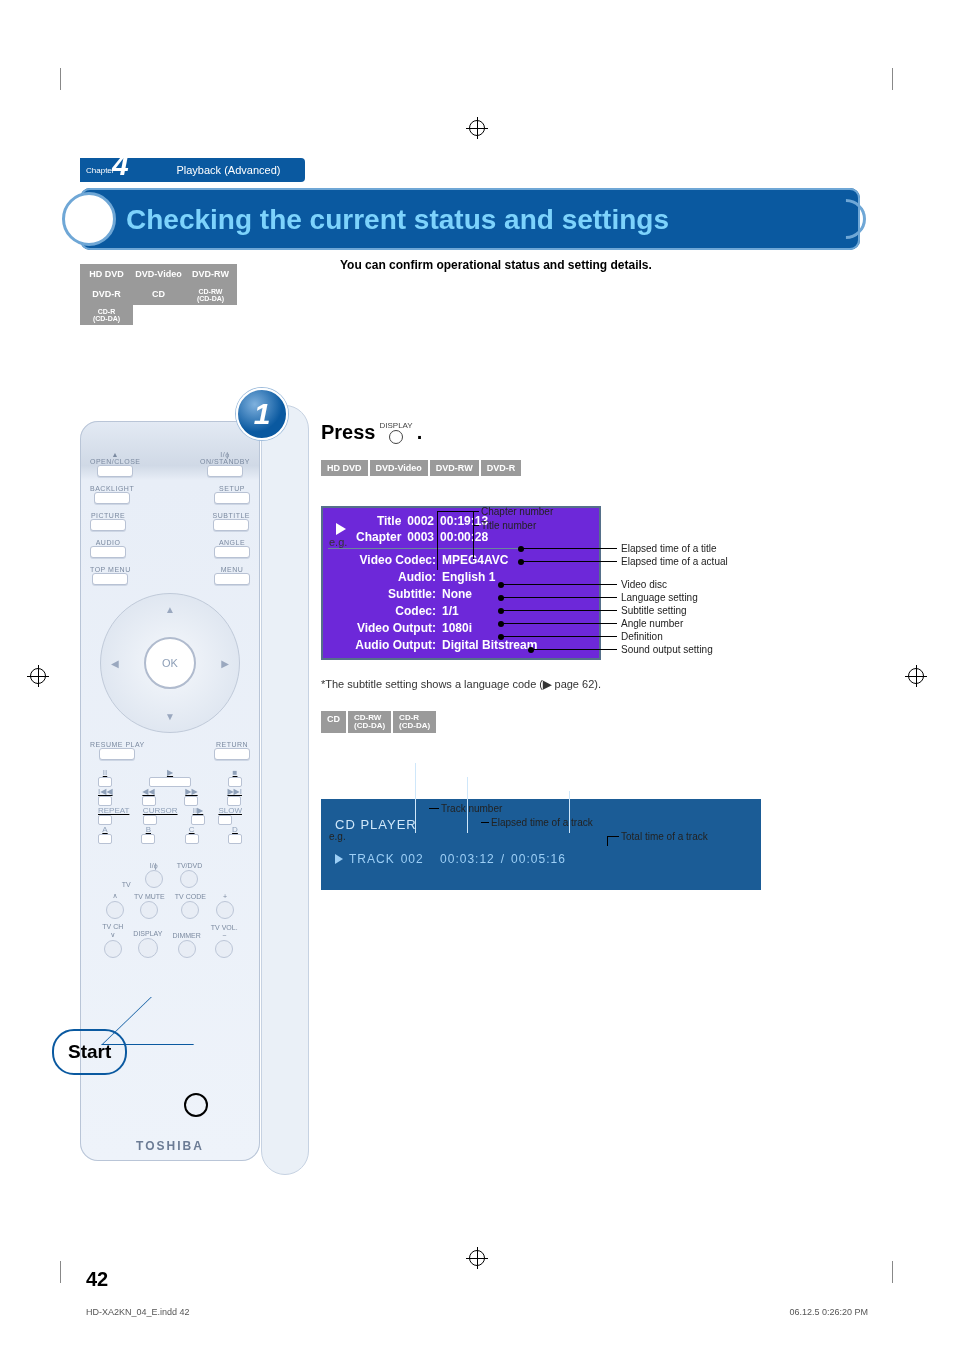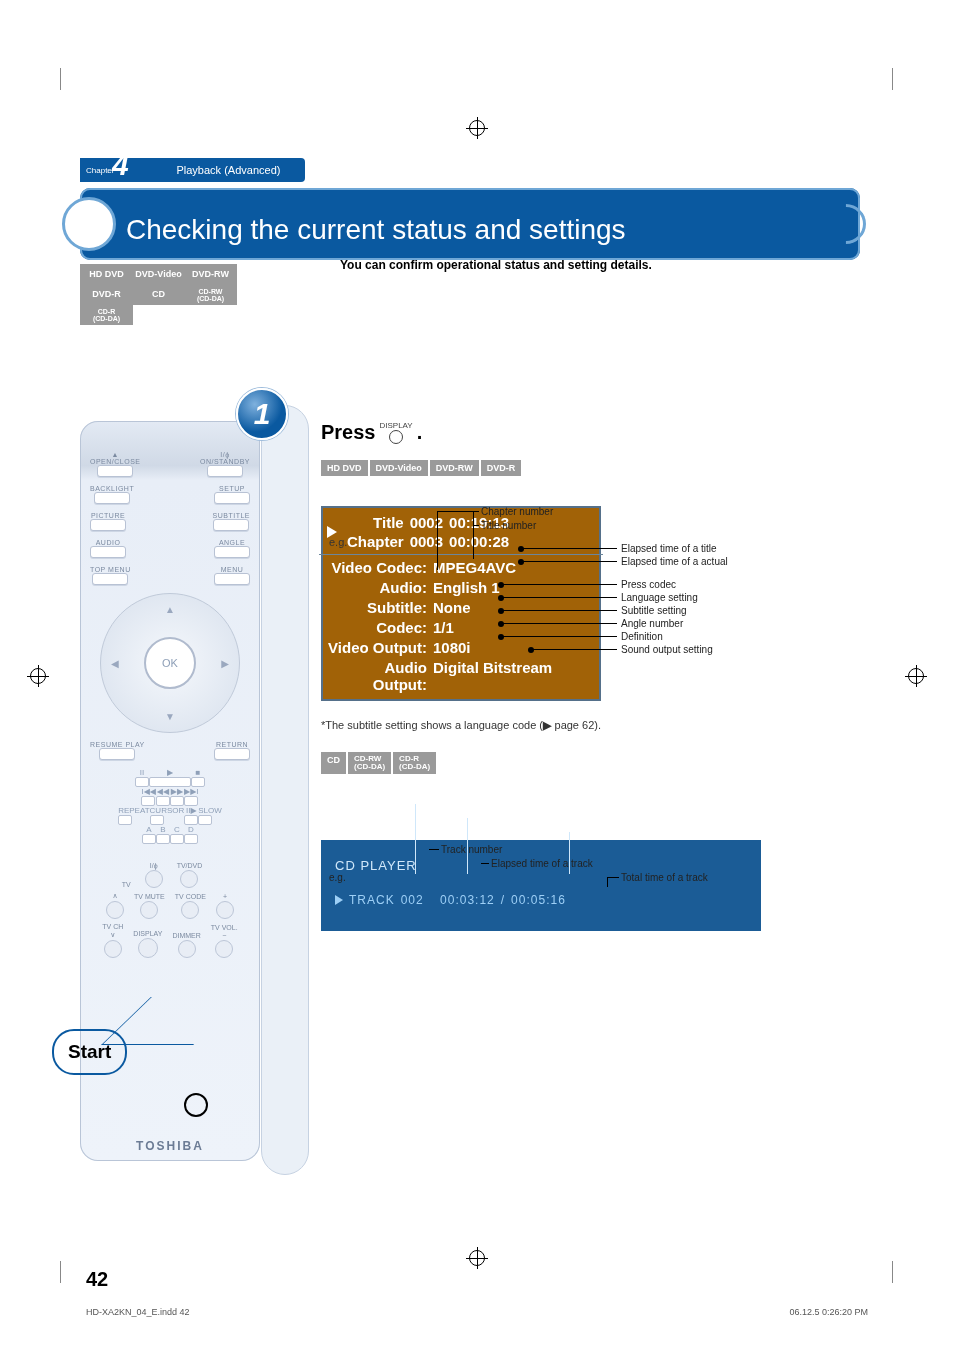--- a/index.html
+++ b/index.html
@@ -39,22 +39,22 @@
   }
   .chapter-tab .chap-label { padding-left: 6px; font-size:8px;}
   .chapter-tab .chap-num {
     position: absolute; left: 32px; top: -10px;
     font-size: 30px; font-weight: bold; font-style: italic; color: #fff;
   }
   .chapter-tab .chap-title { margin-left: 62px; font-weight: normal; font-size: 11px; }
 
   .banner-wrap { position: relative; margin-top: 6px; width: 100%; height: 66px; }
   .banner {
-    background: #0a59a0; color: #ffffff; font-weight: normal;
-    font-size: 28px; padding: 26px 18px 14px 46px;
+    background: #0a59a0; color: #7dd3fc; font-weight: bold;
+    font-size: 28px; padding: 16px 18px 14px 46px;
     border-radius: 10px; width: 780px;
     position: relative; box-shadow: inset 0 0 0 2px #6fa7d6;
   }
   .banner::before {
     content:""; position:absolute; left:-18px; top:50%; width:48px; height:48px;
     border: 3px solid #6fa7d6; border-radius:50%; transform:translateY(-50%);
     background:#fff;
   }
   .banner::after{
     content:""; position:absolute; right:-6px; top:50%; width:34px; height:34px;
@@ -104,21 +104,21 @@
   .ok-ring .ok-btn{
     width:52px;height:52px;border-radius:50%;border:2px solid #b0bbce;background:#fff;
     display:flex;align-items:center;justify-content:center;font-size:11px;color:#8fa0b8;
   }
   .ok-ring .arrow{position:absolute;font-size:10px;color:#9aa8bf;}
   .ok-ring .a-up{top:10px;left:50%;transform:translateX(-50%);}
   .ok-ring .a-down{bottom:10px;left:50%;transform:translateX(-50%);}
   .ok-ring .a-left{left:10px;top:50%;transform:translateY(-50%);}
   .ok-ring .a-right{right:10px;top:50%;transform:translateY(-50%);}
 
-  .transport-row{display:flex;justify-content:center;margin:0 8px;}
+  .transport-row{display:flex;justify-content:space-between;margin:0 8px;text-decoration:underline;}
   .t-btn{width:14px;height:10px;border:1px solid #b8c2d4;border-radius:2px;background:#fff;position:relative;}
   .t-btn.play{width:42px;}
   .t-sym{font-size:8px;color:#8fa0b8;display:block;text-align:center;line-height:9px;}
 
   .tv-section{margin-top:18px;}
   .tv-row{display:flex;justify-content:center;gap:14px;margin-bottom:4px;align-items:flex-end;}
   .circle-btn{width:18px;height:18px;border-radius:50%;background:#e8edf5;border:1px solid #bcc6d7;}
   .circle-btn.lg{width:20px;height:20px;}
   .tv-label{font-size:7px;color:#7b8aa0;text-align:center;}
   .tv-col{display:flex;flex-direction:column;align-items:center;gap:1px;}
@@ -155,22 +155,22 @@
   .step-body{margin-left:36px; padding-top:0px;}
   .press-line{font-size:20px;font-weight:bold;margin-bottom:8px;display:flex;gap:4px;}
   .display-btn-icon{display:inline-flex;flex-direction:column;align-items:center;font-size:8px;font-weight:normal;color:#444;}
   .display-btn-icon .circ{width:14px;height:14px;border:1px solid #444;border-radius:50%;}
   .para{font-size:12px;color:#333;line-height:1.5;}
 
   
   .osd-tabs{display:flex;gap:2px;margin-top:16px;}
   .osd-tab{background:#9a9a9a;color:#fff;font-size:9px;font-weight:bold;padding:3px 6px;}
   .osd {
-    background:#a16207; border:2px solid #55708a; width:280px;
-    padding:6px 4px; color:#fff; font-size:15px;
+    background:#6d28d9; border:2px solid #55708a; width:280px;
+    padding:6px 13px; color:#fff; font-size:12px;
   }
   .osd-top{display:flex;align-items:center;gap:10px;}
   .play-icon{width:0;height:0;border-left:10px solid #fff;border-top:6px solid transparent;border-bottom:6px solid transparent;}
   .osd-grid{display:grid;grid-template-columns:auto auto auto;gap:2px 6px;font-weight:bold;}
   .osd-grid .k{text-align:right;}
   .osd-divider{border-top:1px solid #6b869c;margin:4px -8px;}
   .osd-list{display:grid;grid-template-columns:100px auto;gap:3px 6px;font-weight:bold;}
   .osd-list .k{text-align:right;}
 
   
@@ -527,21 +527,21 @@
             </div>
           <span class="lead-lbl" style="left:300px;top:37px">Elapsed time of a title</span>
           <div class="lead" style="left:200px;top:55px;width:96px">
               <span class="dot"></span>
             </div>
           <span class="lead-lbl" style="left:300px;top:50px">Elapsed time of a actual</span>
 
           <div class="lead" style="left:180px;top:78px;width:116px">
               <span class="dot"></span>
             </div>
-          <span class="lead-lbl" style="left:300px;top:73px">Press codec</span>
+          <span class="lead-lbl" style="left:300px;top:73px">Video disc</span>
           <div class="lead" style="left:180px;top:91px;width:116px">
               <span class="dot"></span>
             </div>
           <span class="lead-lbl" style="left:300px;top:86px">Language setting</span>
           <div class="lead" style="left:180px;top:104px;width:116px">
               <span class="dot"></span>
             </div>
           <span class="lead-lbl" style="left:300px;top:99px">Subtitle setting</span>
           <div class="lead" style="left:180px;top:117px;width:116px">
               <span class="dot"></span>

